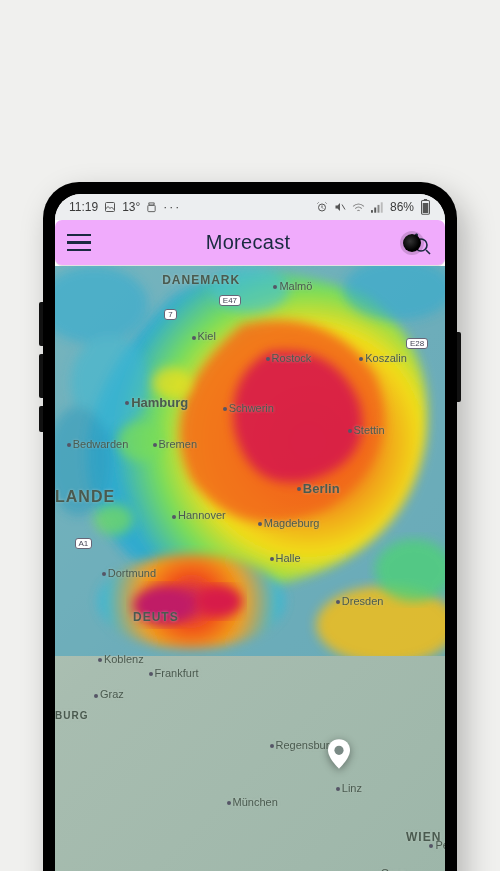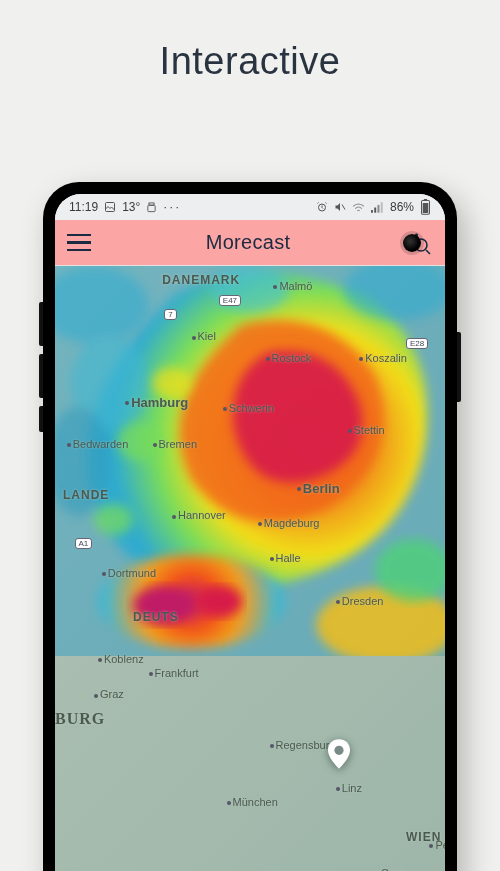--- a/index.html
+++ b/index.html
@@ -76,26 +76,27 @@
     color: #3a3a3a;
   }
   .status-left, .status-right {
     display: flex;
     align-items: center;
     gap: 6px;
   }
   .status-icon { display: inline-flex; align-items: center; }
   .app-bar {
     height: 46px;
-    background: #fca5a5;
+    background: #f0abfc;
     border-bottom: 1px solid #e2e2e2;
     display: flex;
     align-items: center;
     justify-content: space-between;
     padding: 0 12px;
+    border-radius: 7px;
   }
   .hamburger {
     display: flex;
     flex-direction: column;
     gap: 5px;
     width: 24px;
     cursor: pointer;
   }
   .hamburger span {
     display: block;
@@ -168,21 +169,20 @@
   .location-pin {
     position: absolute;
     z-index: 20;
     filter: drop-shadow(0 2px 4px rgba(0,0,0,0.4));
   }
 </style>
 </head>
 <body>
 
 <div class="promo-title">
-  <div>Interactive</div>
 </div>
 
 <div class="phone">
   <div class="phone-btn-left" style="top:120px;height:44px"></div>
   <div class="phone-btn-left" style="top:172px;height:44px"></div>
   <div class="phone-btn-left" style="top:224px;height:26px"></div>
   <div class="phone-btn-right" style="top:150px;height:70px"></div>
 
   <div class="screen">
 
@@ -325,22 +325,22 @@
           <div class="city-label city-dot" style="left: 72%; top: 46%;">Dresden</div>
           <div class="city-label city-dot" style="left: 11%; top: 54%;">Koblenz</div>
           <div class="city-label city-dot" style="left: 10%; top: 59%;">Graz</div>
           <div class="city-label city-dot" style="left: 24%; top: 56%;">Frankfurt</div>
           <div class="city-label city-dot" style="left: 55%; top: 66%;">Regensburg</div>
           <div class="city-label city-dot" style="left: 44%; top: 74%;">München</div>
           <div class="city-label" style="left: 90%; top: 76%; font-weight: 700; font-size: 12px; letter-spacing: 1px; margin-top: 20px;">WIEN</div>
           <div class="city-label city-dot" style="left: 96%; top: 80%;">Pécs</div>
           <div class="city-label city-dot" style="left: 72%; top: 72%;">Linz</div>
           <div class="city-label city-dot" style="left: 82%; top: 84%;">Graz</div>
-          <div class="city-label" style="left: 0%; top: 31%; font-weight: 700; font-size: 12px; letter-spacing: 1px; margin-left: 8px;">LANDE</div>
-          <div class="city-label" style="left: 0%; top: 62%; font-weight: 700; font-size: 16px; letter-spacing: 1px; font-family: Liberation Serif, serif;">BURG</div>
+          <div class="city-label" style="left: 0%; top: 31%; font-weight: 700; font-size: 16px; letter-spacing: 1px;">LANDE</div>
+          <div class="city-label" style="left: 0%; top: 62%; font-weight: 700; font-size: 10px; letter-spacing: 1px;">BURG</div>
           <div class="city-label city-dot" style="left: 3%; top: 24%;">Bedwarden</div>
         </div>
       <div id="route-container">
           <div class="route-badge" style="left: 42%; top: 4%;">E47</div>
           <div class="route-badge" style="left: 90%; top: 10%;">E28</div>
           <div class="route-badge" style="left: 28%; top: 6%;">7</div>
           <div class="route-badge" style="left: 5%; top: 38%;">A1</div>
         </div>
 
       <div class="location-pin" id="loc-pin" style="left: 70%; top: 66%;">

